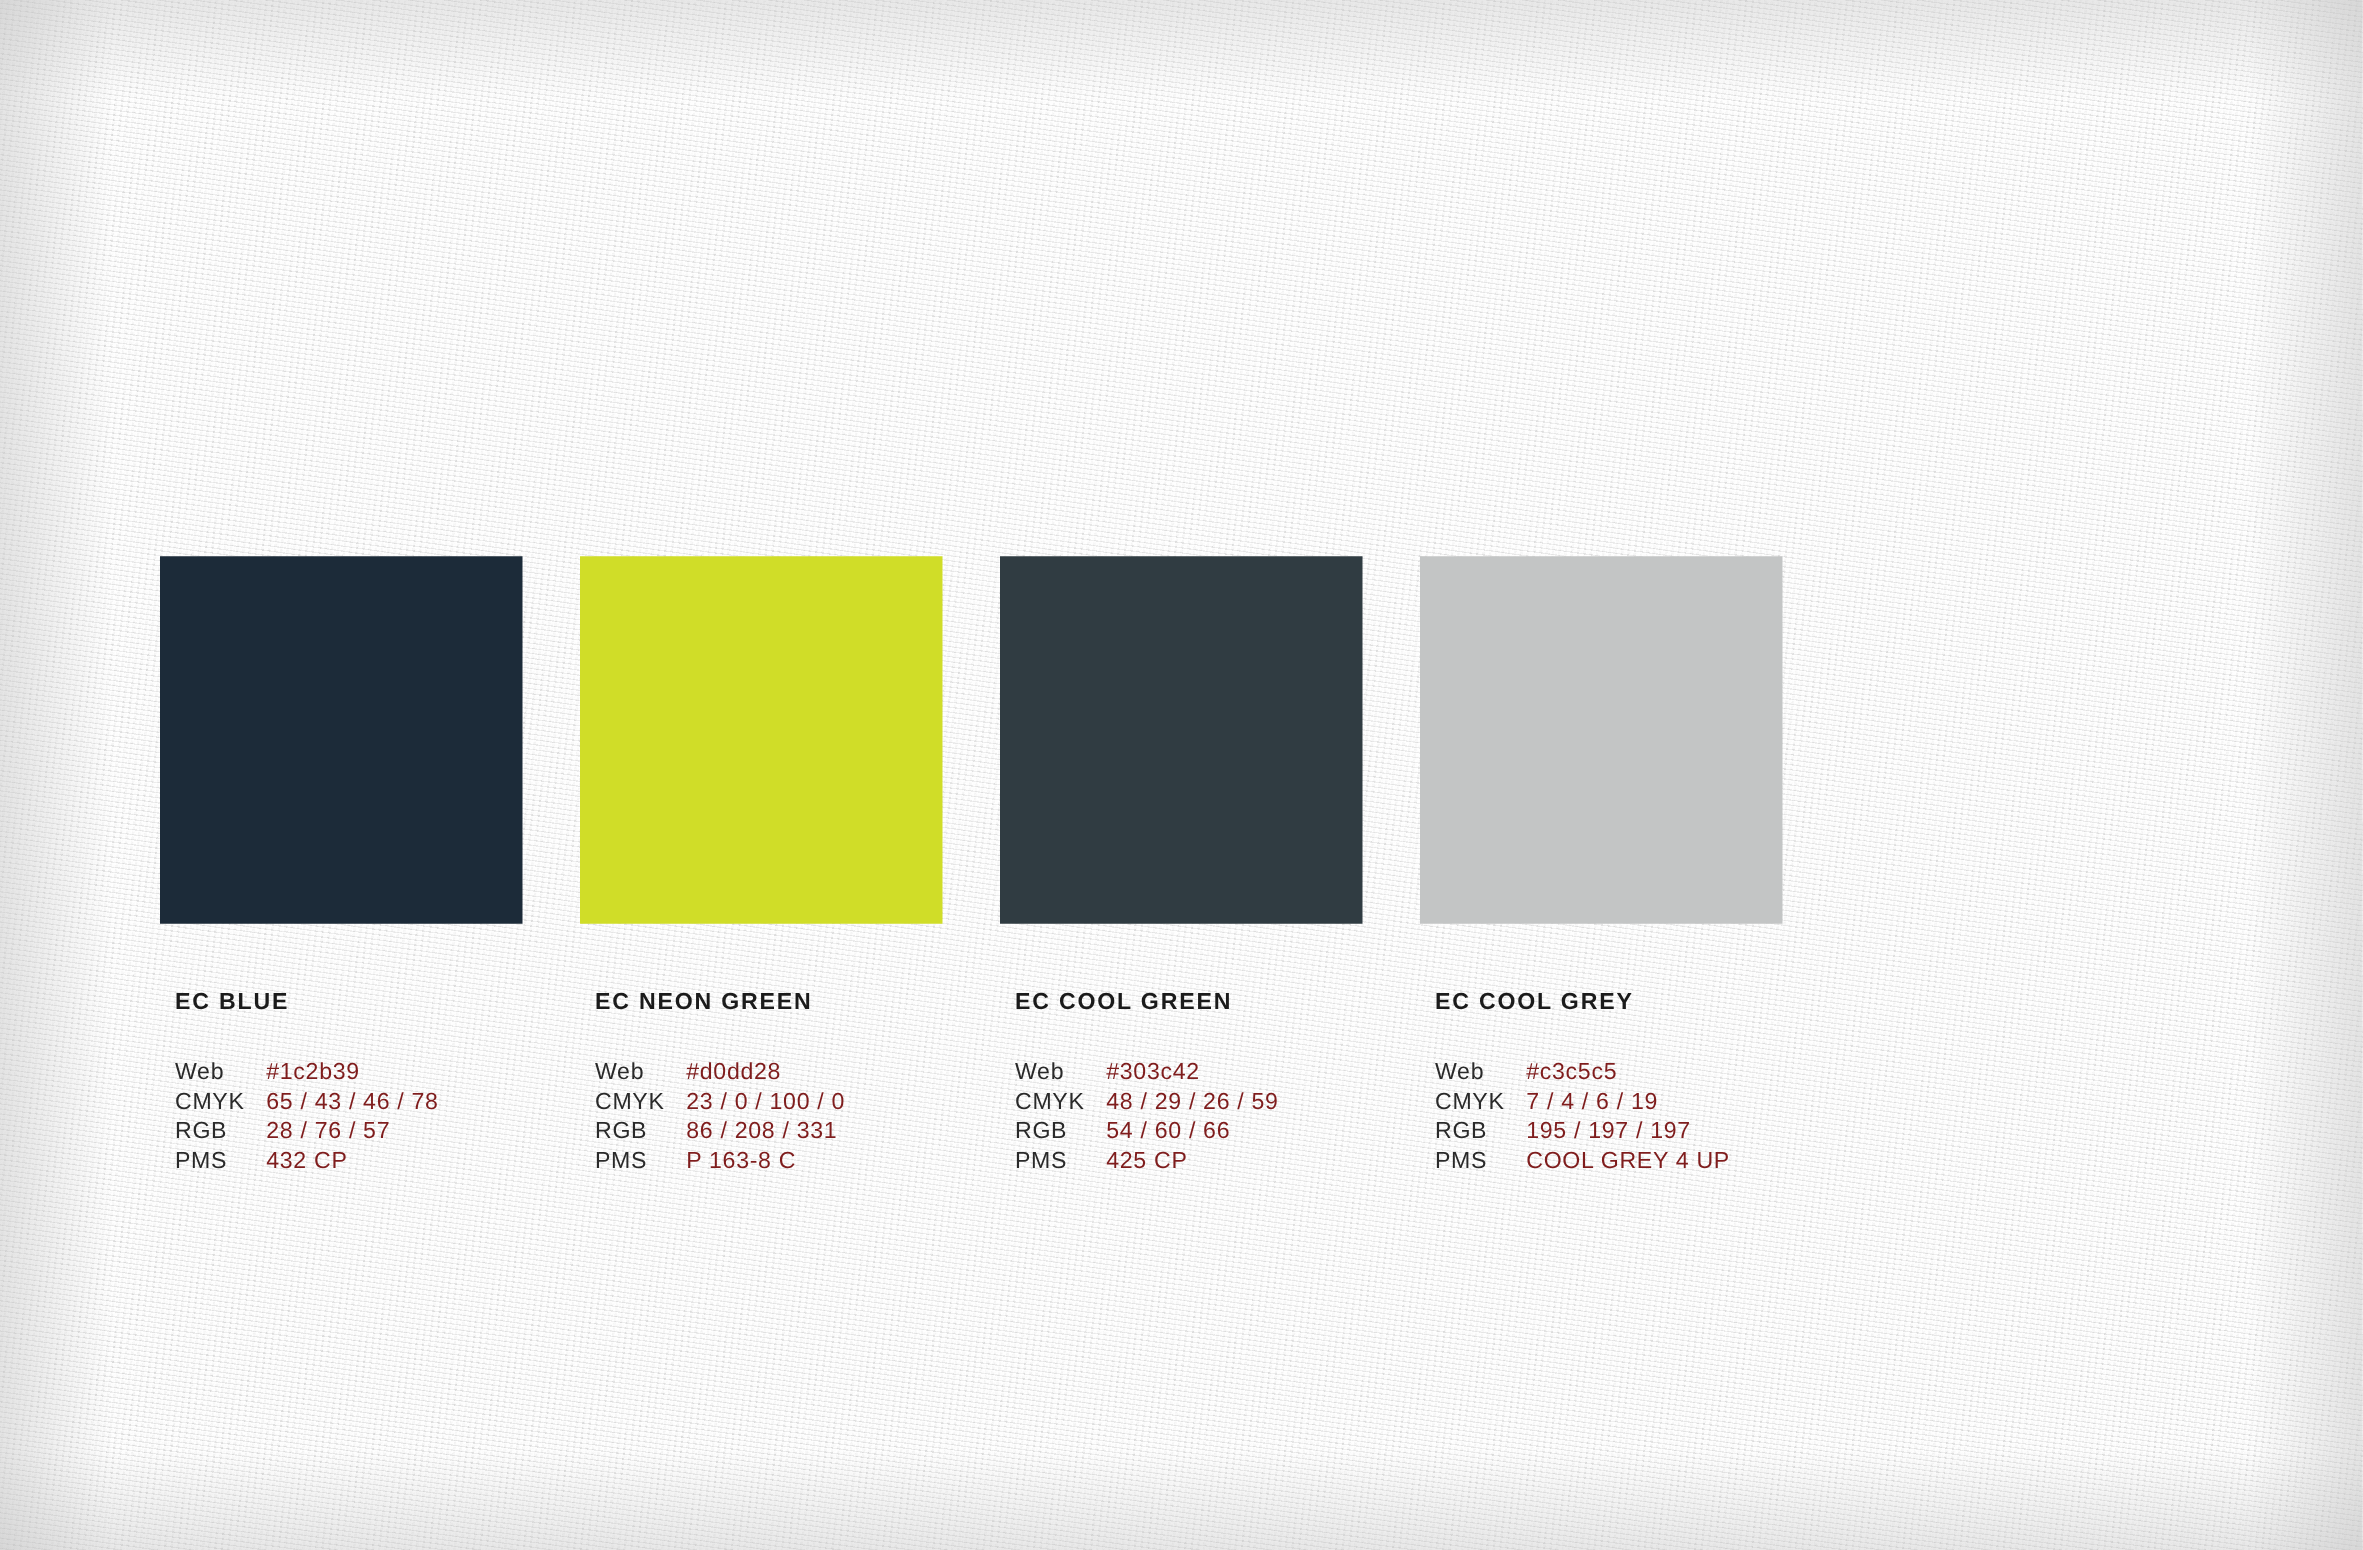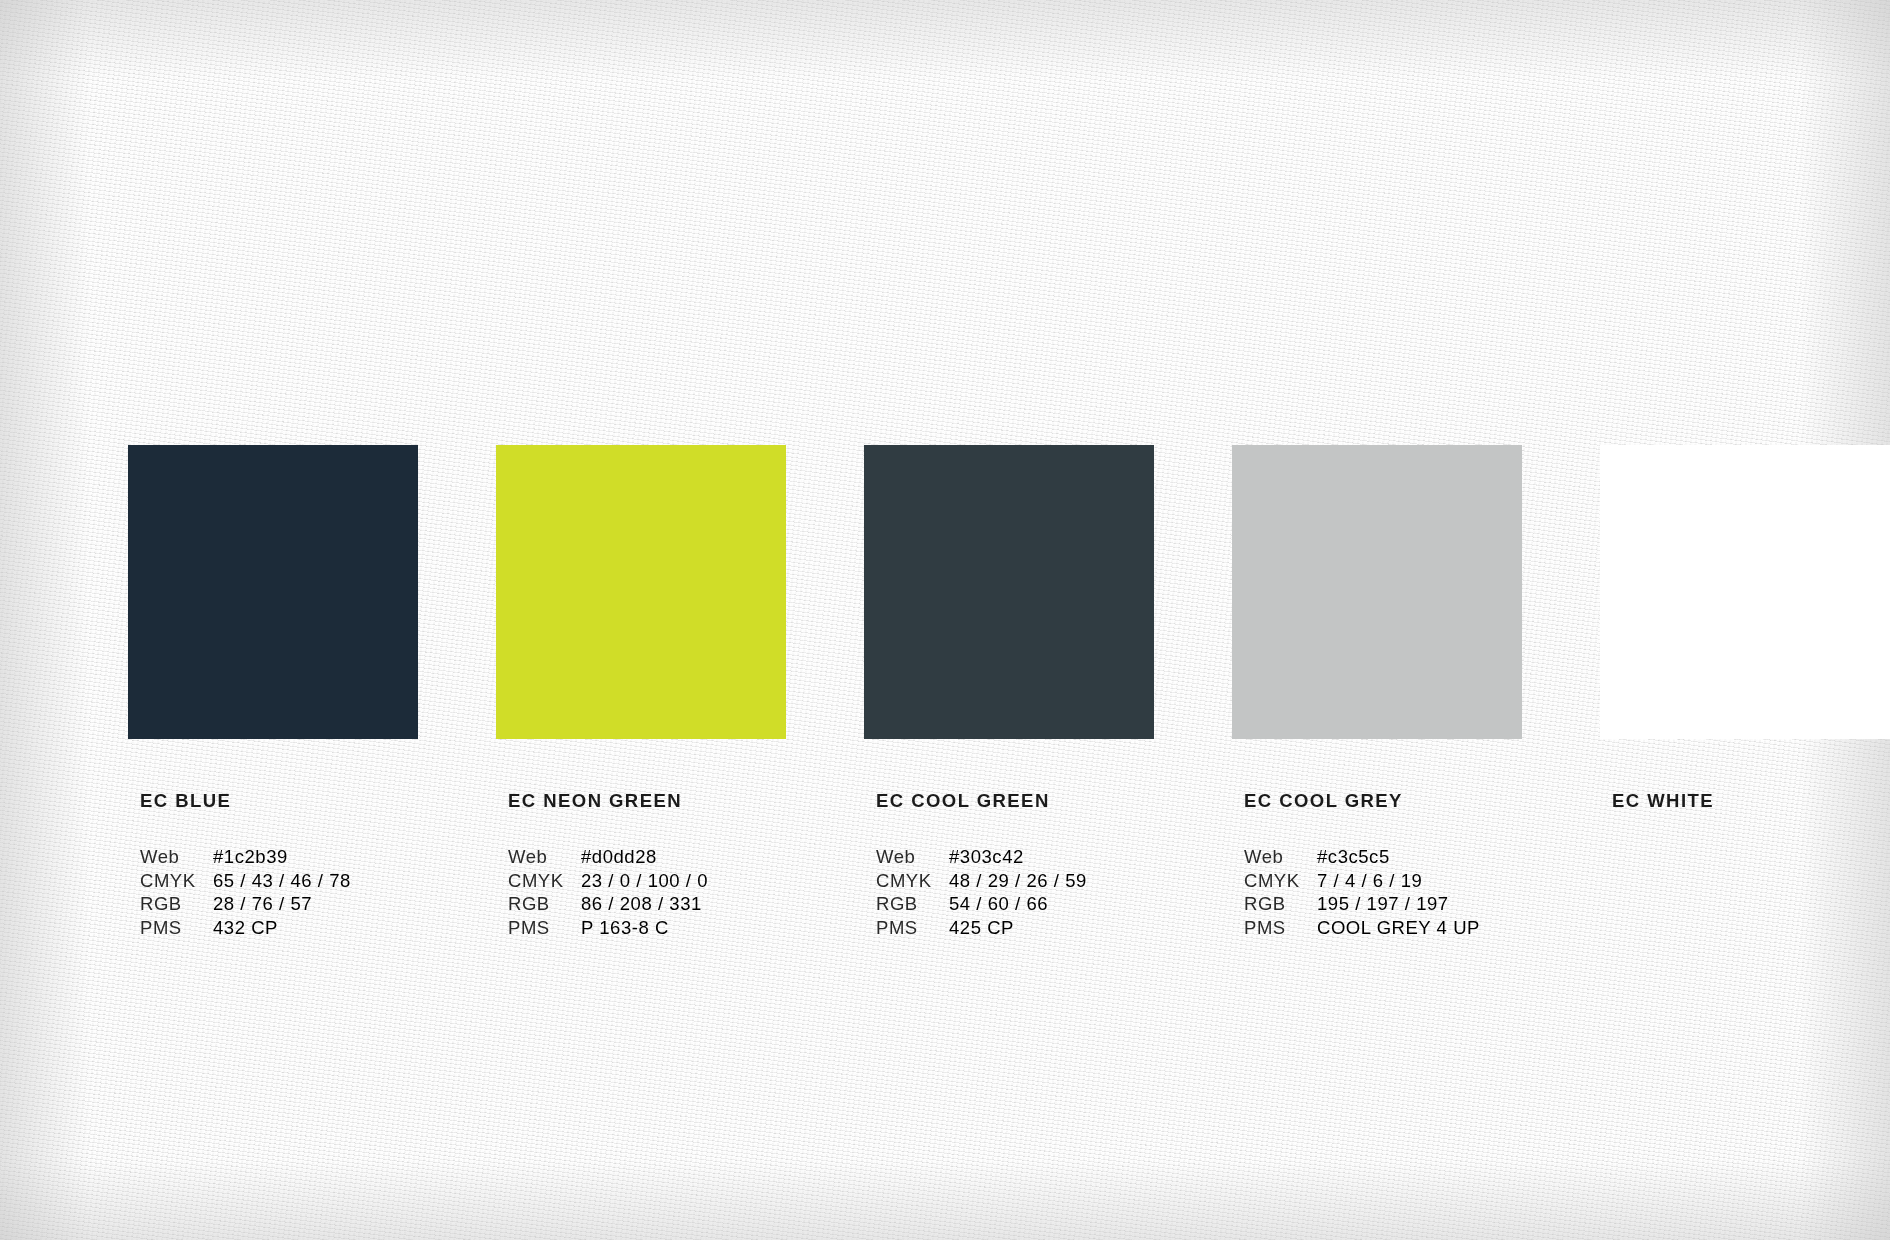--- a/index.html
+++ b/index.html
@@ -73,21 +73,20 @@
     inset: 0;
   }
 
   
   #swatch-row {
     position: absolute;
     left: 128px;
     top: 445px;
     width: 1636px;
     display: flex;
-    gap: 32px;
   }
 
   .swatch-column {
     width: 290px;
     margin-right: 46px;
     position: relative;
   }
   .swatch-column:last-child { margin-right: 0; }
 
   .swatch-chip {
@@ -124,21 +123,21 @@
   .spec-key {
     width: 73px;
     flex: 0 0 73px;
     font-size: 18.5px;
     color: #2a2a2a;
     letter-spacing: 0.55px;
   }
 
   .spec-val {
     font-size: 18.5px;
-    color: #000000;
+    color: #7f1d1d;
     letter-spacing: 0.55px;
   }
 </style>
 </head>
 <body>
 
 <div id="paper-texture"></div>
 <div id="paper-vignette"></div>
 
 <div id="palette-sheet">
@@ -224,18 +223,14 @@
           <div class="spec-row">
             <span class="spec-key">RGB</span>
             <span class="spec-val">195 / 197 / 197</span>
           </div>
           <div class="spec-row">
             <span class="spec-key">PMS</span>
             <span class="spec-val">COOL GREY 4 UP</span>
           </div>
         </div>
       </div>
-      <div class="swatch-column">
-        <div class="swatch-chip" style="background-color: rgb(255, 255, 255);"></div>
-        <div class="swatch-name">EC WHITE</div>
-      </div>
     </div>
 </div>
 
 </body></html>

